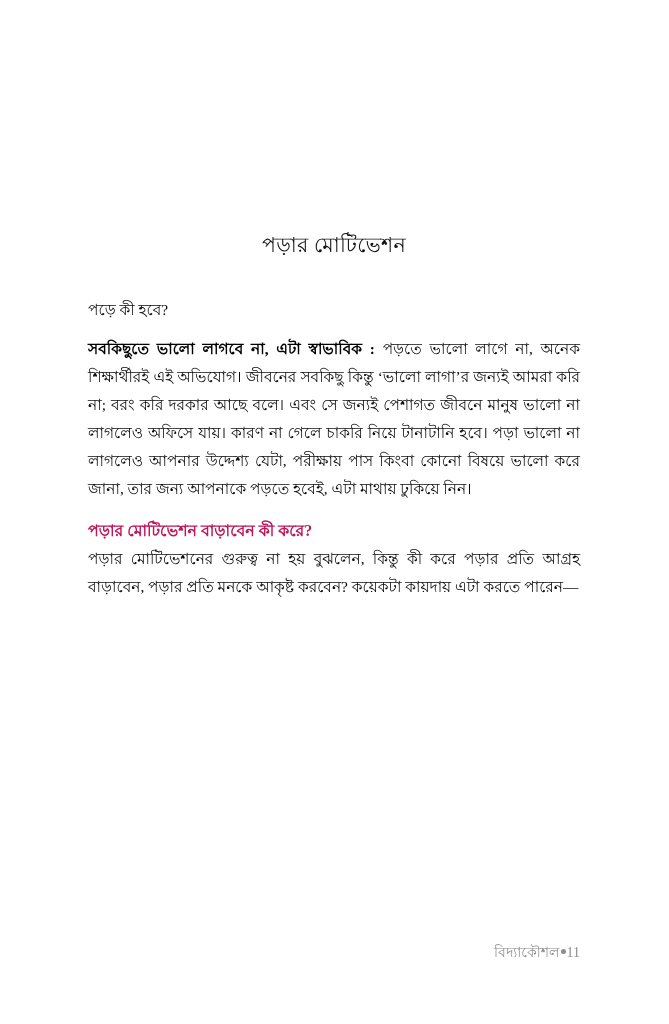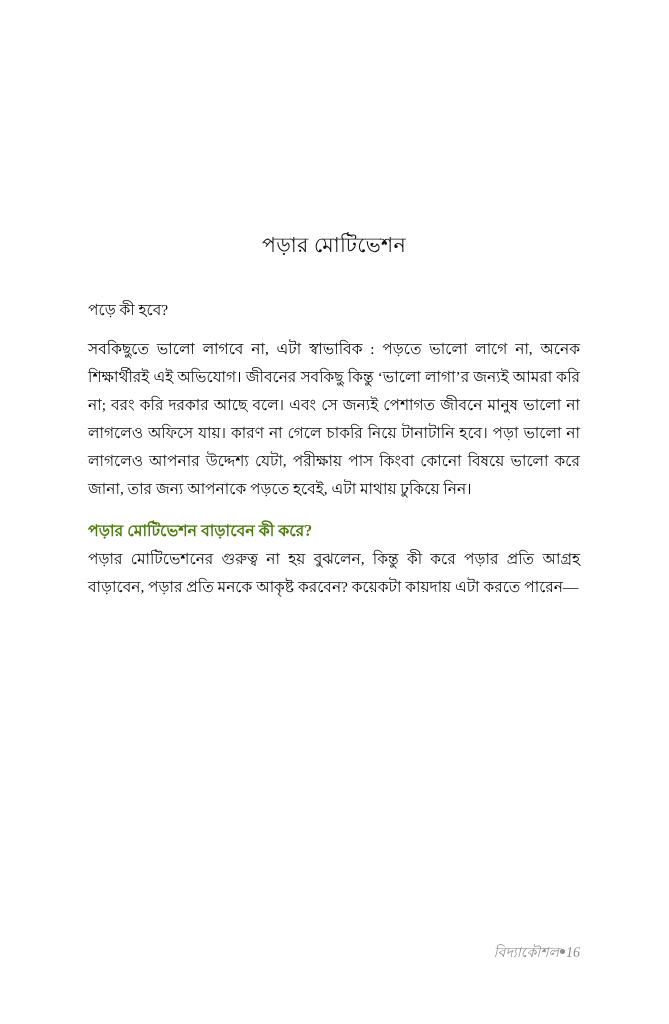--- a/index.html
+++ b/index.html
@@ -53,52 +53,51 @@
 
   .para:last-of-type {
     margin-bottom: 14px;
   }
 
   .para.tight {
     margin-bottom: 11px;
   }
 
   .lead-in {
-    font-weight: 400;
+    font-weight: 700;
     color: #000000;
   }
 
   .sub-heading {
     font-size: 15.8px;
     line-height: 28px;
     font-weight: 700;
     text-align: left;
     margin: 14px 0 0 0;
-    color: #4d7c0f;
+    color: #be185d;
     font-family: Liberation Serif, serif;
   }
 
   .sub-heading + .para {
     margin-top: 0;
   }
 
   
   .footer {
     position: absolute;
     left: 88px;
     right: 89px;
     top: 944px;
     display: flex;
     justify-content: flex-end;
     align-items: baseline;
     gap: 1px;
     font-size: 14px;
     color: #8c8c8c;
     line-height: 1.3;
-    font-style: italic;
   }
 
   .footer-dot {
     display: inline-block;
     width: 5px;
     height: 5px;
     border-radius: 50%;
     background: #8c8c8c;
     position: relative;
     top: -3px;
@@ -122,16 +121,16 @@
 
     <h2 class="sub-heading">পড়ার মোটিভেশন বাড়াবেন কী করে?</h2>
 
     <p class="para">পড়ার মোটিভেশনের গুরুত্ব না হয় বুঝলেন, কিন্তু কী করে পড়ার প্রতি আগ্রহ বাড়াবেন, পড়ার প্রতি মনকে আকৃষ্ট করবেন? কয়েকটা কায়দায় এটা করতে পারেন—</p>
 
   </div>
 
   <div class="footer">
     <span>বিদ্যাকৌশল</span>
     <span class="footer-dot"></span>
-    <span>16</span>
+    <span>11</span>
   </div>
 
 </div>
 
 </body></html>

